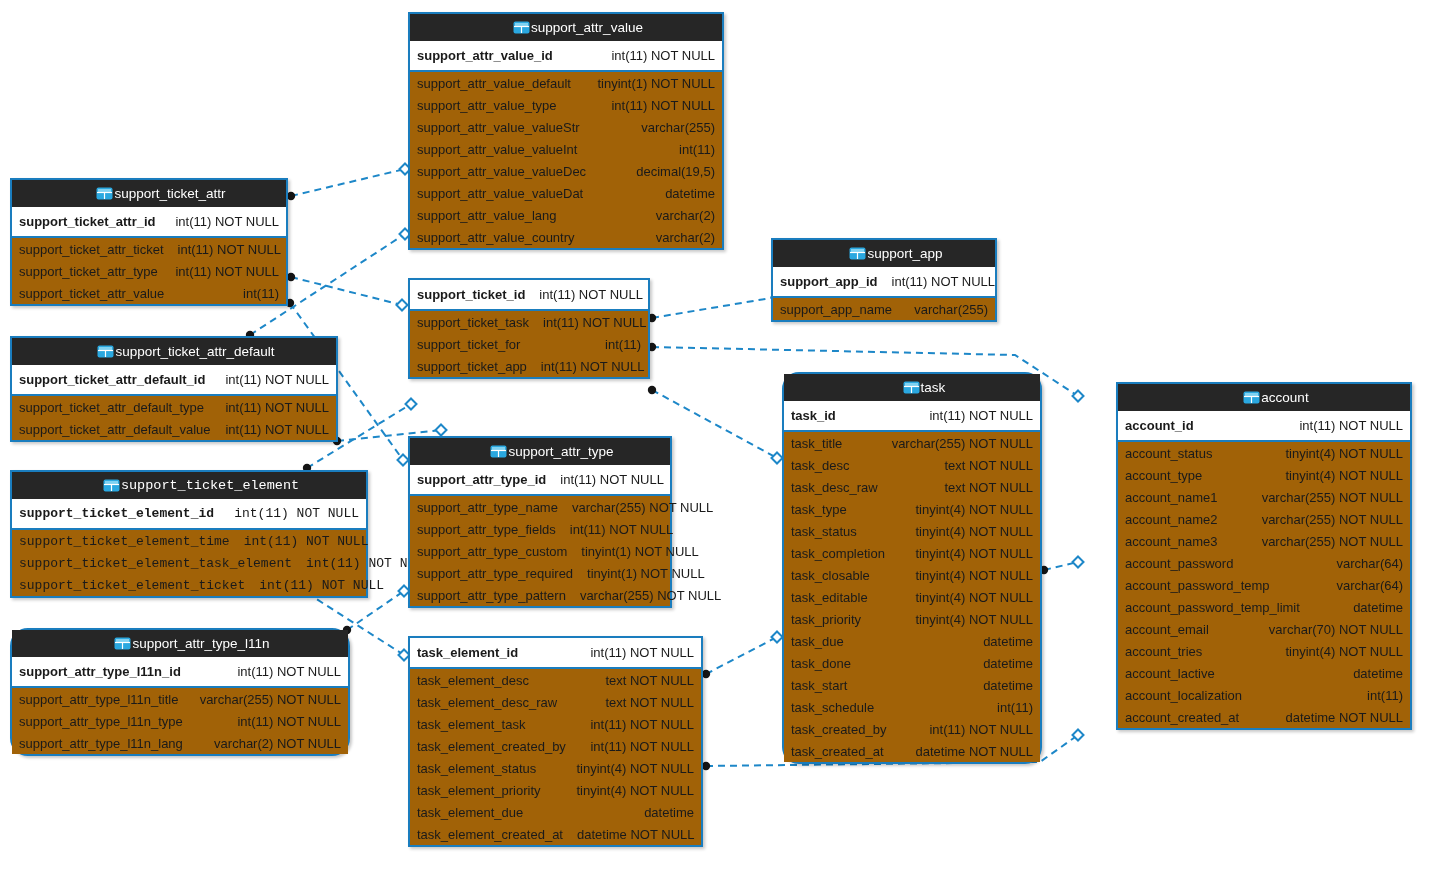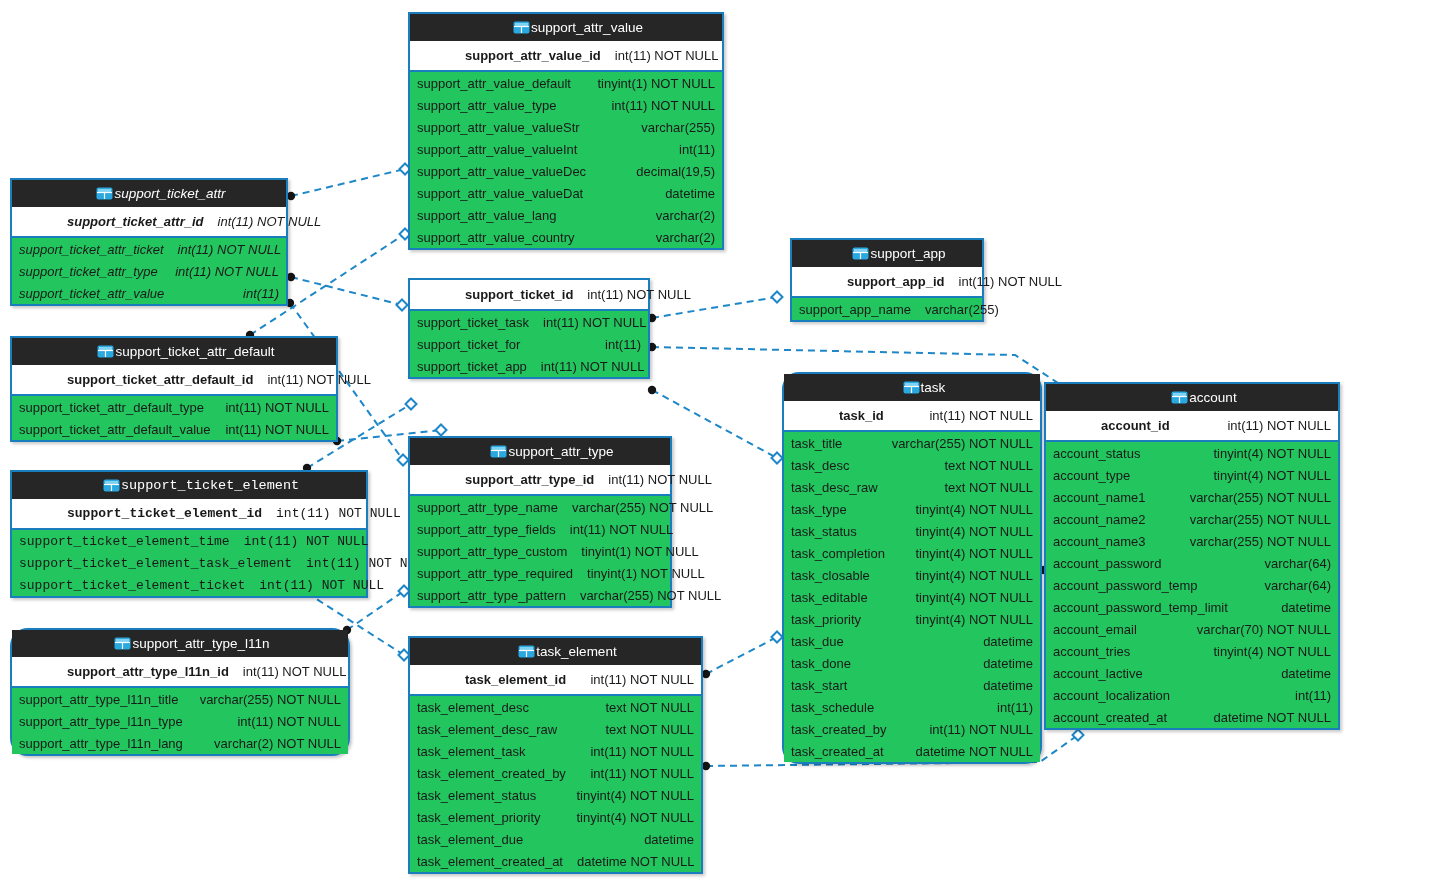--- a/index.html
+++ b/index.html
@@ -3,24 +3,24 @@
 <meta charset="utf-8">
 <style>
   html,body{margin:0;padding:0;background:#ffffff;font-family:"Liberation Sans",sans-serif;}
   #canvas{position:relative;width:1438px;height:882px;background:#ffffff;overflow:hidden;}
   #wires{position:absolute;left:0;top:0;}
   .tbl{position:absolute;box-sizing:border-box;border:2px solid #1a7dbe;background:#ffffff;
        box-shadow:2px 2px 3px rgba(0,0,0,0.22);}
   .tbl-h{height:27px;background:#262626;color:#ffffff;display:flex;align-items:center;
          justify-content:center;gap:1px;font-size:13.5px;cursor:move;white-space:nowrap;padding-left:24px;}
   .tbl-icon{display:flex;align-items:center;}
-  .tbl-pk{background:#ffffff;border-bottom:2px solid #1a7dbe;padding-left:48px;}
+  .tbl-pk{background:#ffffff;border-bottom:2px solid #1a7dbe;}
   .tbl-pk .cname{font-weight:bold;}
   .tbl-pk .row{height:29px;}
-  .tbl-body{background:#22c55e;}
+  .tbl-body{background:#a16207;}
   .row{display:flex;justify-content:space-between;align-items:center;gap:14px;
        padding:0 7px;height:22px;font-size:13px;color:#1a1a1a;white-space:nowrap;}
   .cname{text-align:left;}
   .ctype{text-align:right;}
 </style>
 </head>
 <body>
 
 <div id="canvas">
   <svg id="wires" width="1438" height="882">
@@ -150,21 +150,21 @@
     <span class="ctype">varchar(2)</span>
   </div>
 
   <div class="row">
     <span class="cname">support_attr_value_country</span>
     <span class="ctype">varchar(2)</span>
   </div>
 </div>
   </div>
 
-  <div class="tbl" style="left: 10px; top: 178px; width: 278px; font-style: italic;">
+  <div class="tbl" style="left: 10px; top: 178px; width: 278px;">
     <div class="tbl-h">
       <span class="tbl-icon">
         <svg width="17" height="13" viewBox="0 0 17 13">
           <rect x="0.5" y="0.5" width="16" height="12" rx="2" fill="#2aa8e0"></rect>
           <rect x="2" y="2" width="13" height="3" fill="#7fd2f2"></rect>
           <line x1="1" y1="5.5" x2="16" y2="5.5" stroke="#ffffff" stroke-width="1.2"></line>
           <line x1="8.5" y1="5.5" x2="8.5" y2="12" stroke="#ffffff" stroke-width="1.2"></line>
         </svg>
       </span>
       <span class="tbl-title">support_ticket_attr</span>
@@ -361,31 +361,20 @@
   </div>
 
   <div class="row">
     <span class="cname">support_attr_type_pattern</span>
     <span class="ctype">varchar(255) NOT NULL</span>
   </div>
 </div>
   </div>
 
   <div class="tbl" style="left: 408px; top: 636px; width: 295px;">
-    <div class="tbl-h">
-      <span class="tbl-icon">
-        <svg width="17" height="13" viewBox="0 0 17 13">
-          <rect x="0.5" y="0.5" width="16" height="12" rx="2" fill="#2aa8e0"></rect>
-          <rect x="2" y="2" width="13" height="3" fill="#7fd2f2"></rect>
-          <line x1="1" y1="5.5" x2="16" y2="5.5" stroke="#ffffff" stroke-width="1.2"></line>
-          <line x1="8.5" y1="5.5" x2="8.5" y2="12" stroke="#ffffff" stroke-width="1.2"></line>
-        </svg>
-      </span>
-      <span class="tbl-title">task_element</span>
-    </div>
     <div class="tbl-pk">
   <div class="row">
     <span class="cname">task_element_id</span>
     <span class="ctype">int(11) NOT NULL</span>
   </div>
 </div>
     <div class="tbl-body">
   <div class="row">
     <span class="cname">task_element_desc</span>
     <span class="ctype">text NOT NULL</span>
@@ -421,21 +410,21 @@
     <span class="ctype">datetime</span>
   </div>
 
   <div class="row">
     <span class="cname">task_element_created_at</span>
     <span class="ctype">datetime NOT NULL</span>
   </div>
 </div>
   </div>
 
-  <div class="tbl" style="left: 790px; top: 238px; width: 194px;">
+  <div class="tbl" style="left: 771px; top: 238px; width: 226px;">
     <div class="tbl-h">
       <span class="tbl-icon">
         <svg width="17" height="13" viewBox="0 0 17 13">
           <rect x="0.5" y="0.5" width="16" height="12" rx="2" fill="#2aa8e0"></rect>
           <rect x="2" y="2" width="13" height="3" fill="#7fd2f2"></rect>
           <line x1="1" y1="5.5" x2="16" y2="5.5" stroke="#ffffff" stroke-width="1.2"></line>
           <line x1="8.5" y1="5.5" x2="8.5" y2="12" stroke="#ffffff" stroke-width="1.2"></line>
         </svg>
       </span>
       <span class="tbl-title">support_app</span>
@@ -543,21 +532,21 @@
     <span class="ctype">int(11) NOT NULL</span>
   </div>
 
   <div class="row">
     <span class="cname">task_created_at</span>
     <span class="ctype">datetime NOT NULL</span>
   </div>
 </div>
   </div>
 
-  <div class="tbl" style="left: 1044px; top: 382px; width: 296px;">
+  <div class="tbl" style="left: 1116px; top: 382px; width: 296px;">
     <div class="tbl-h">
       <span class="tbl-icon">
         <svg width="17" height="13" viewBox="0 0 17 13">
           <rect x="0.5" y="0.5" width="16" height="12" rx="2" fill="#2aa8e0"></rect>
           <rect x="2" y="2" width="13" height="3" fill="#7fd2f2"></rect>
           <line x1="1" y1="5.5" x2="16" y2="5.5" stroke="#ffffff" stroke-width="1.2"></line>
           <line x1="8.5" y1="5.5" x2="8.5" y2="12" stroke="#ffffff" stroke-width="1.2"></line>
         </svg>
       </span>
       <span class="tbl-title">account</span>

